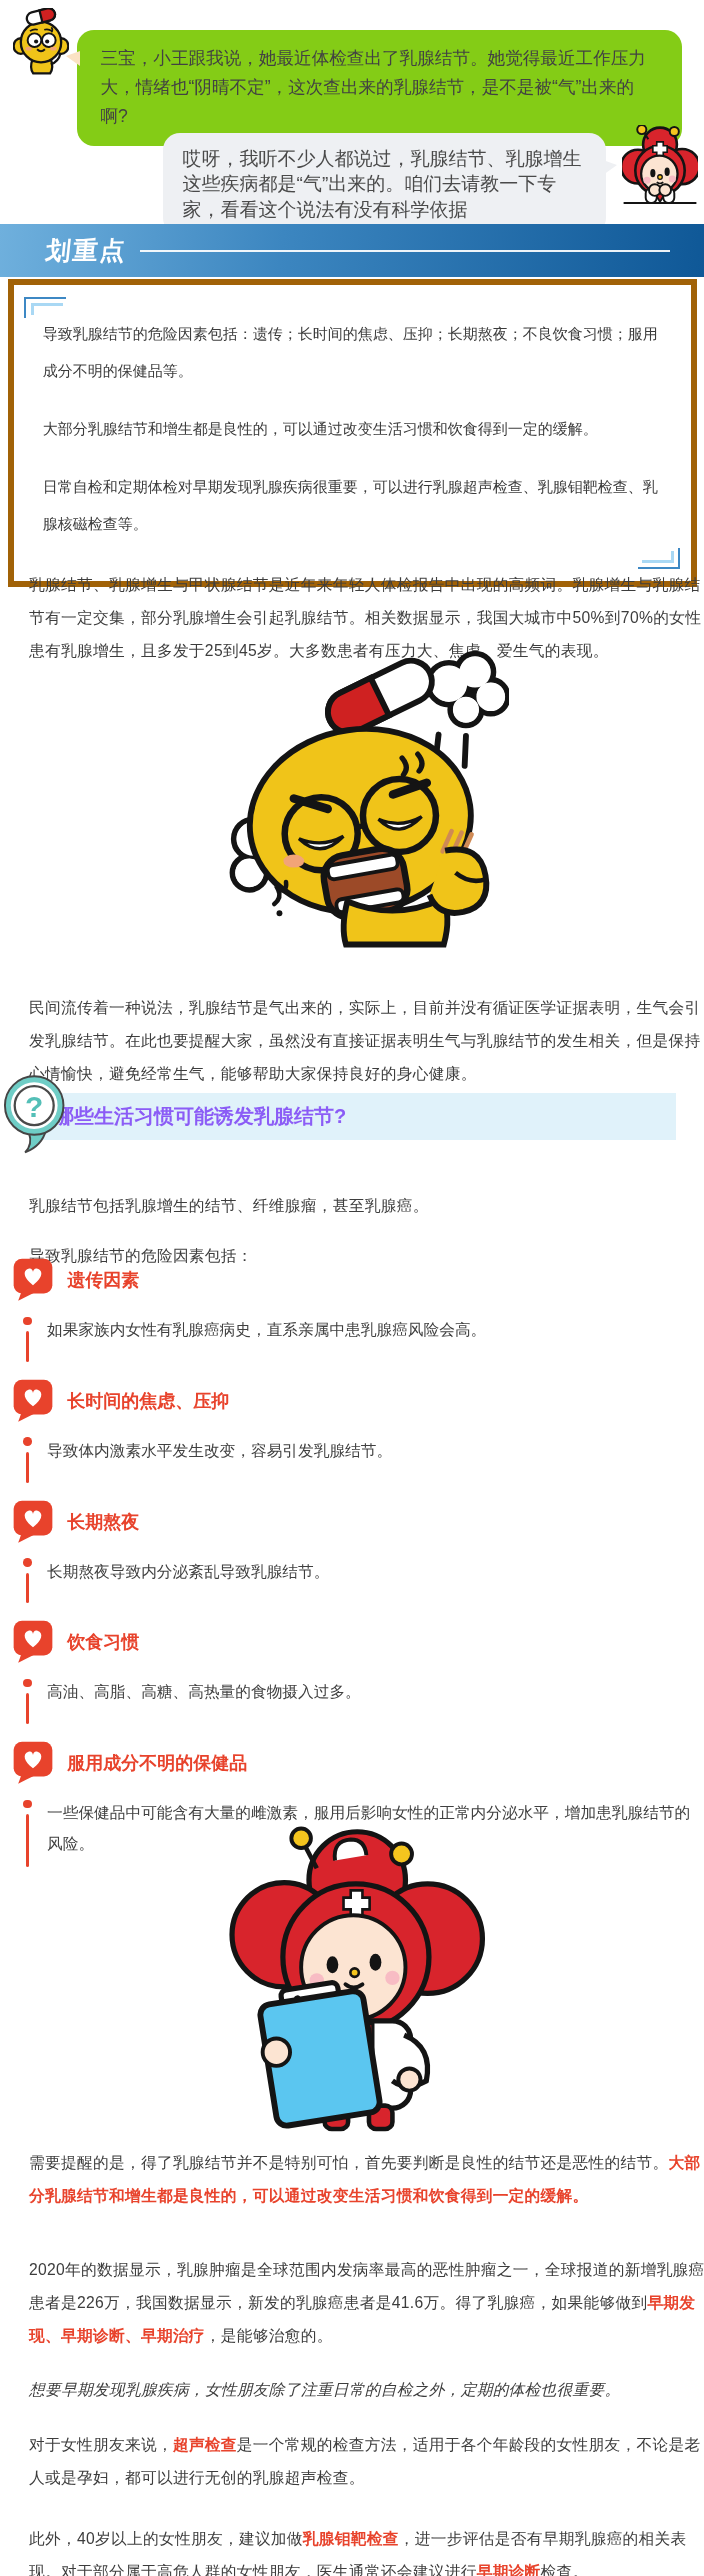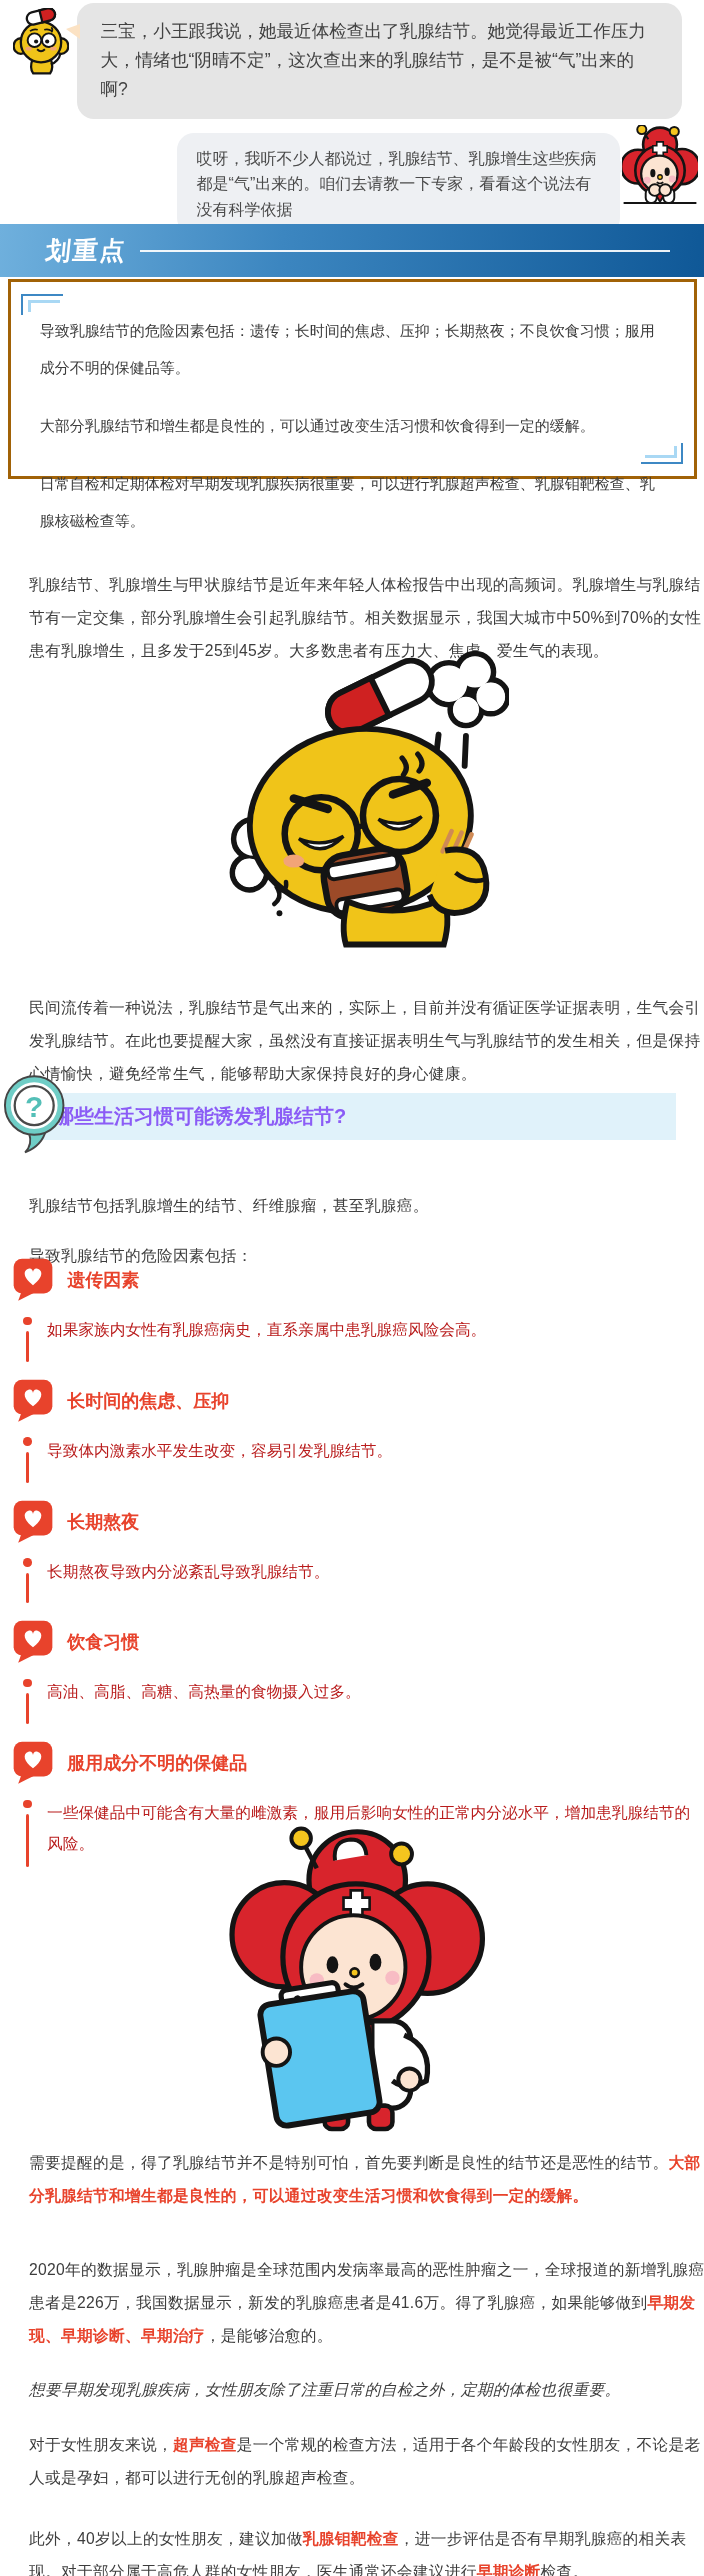--- a/index.html
+++ b/index.html
@@ -1,42 +1,42 @@
 <!DOCTYPE html>
 <html style="font-size:10.4px"><head>
 <meta charset="utf-8">
 <style>
   html,body{margin:0;padding:0;background:#fff;}
   #page{position:relative;width:704px;height:2576px;overflow:hidden;background:#fff;
         font-family:"Liberation Sans","DejaVu Sans",sans-serif;color:#3d3d3d;}
   
   .bubble{position:absolute;border-radius:17px;box-sizing:border-box;}
   .bubble p{margin:0;}
-  .q-bubble{left:77px;top:3px;width:605px;background:#e5e5e5;padding:14.3px 23.5px;
+  .q-bubble{left:77px;top:30px;width:605px;background:#84cc16;padding:14.3px 23.5px;
             font-size:17.6px;line-height:29px;color:#424242;}
   .q-bubble::before{content:"";position:absolute;left:-11px;top:21px;
             border-top:5.2px solid transparent;border-bottom:10.4px solid transparent;
             border-right:14.3px solid #fbe2c4;}
-  .a-bubble{left:177px;top:133px;width:443px;background:#eef0f3;padding:13px 19.6px;
-            font-size:16px;line-height:25.4px;color:#4a4a4a;}
+  .a-bubble{left:163px;top:133px;width:443px;background:#eef0f3;padding:13px 19.6px;
+            font-size:19px;line-height:25.4px;color:#4a4a4a;}
   .a-bubble::after{content:"";position:absolute;right:-11px;top:27px;
             border-top:5.2px solid transparent;border-bottom:10.4px solid transparent;
             border-left:14.3px solid #eef0f3;}
   #q-avatar{position:absolute;left:13px;top:7.8px;}
   #a-avatar{position:absolute;left:622px;top:125px;}
   
   .banner{position:absolute;left:0;top:224px;width:704px;height:53px;
           background:linear-gradient(97deg,#6fb0dd 0%,#3c86c0 40%,#0f5897 100%);}
   .banner-title{position:absolute;left:46px;top:0;line-height:53px;font-size:25px;
           font-weight:bold;color:#fff;letter-spacing:2px;transform:skewX(-6deg);}
   .banner-rule{position:absolute;left:140px;right:34px;top:26px;height:2px;
           background:rgba(255,255,255,.92);}
   
-  .kp-box{position:absolute;left:7.8px;top:279px;width:689px;height:200px;
-          border:3px solid #a16207;box-sizing:border-box;background:#fff;padding:30px 29px 0;}
+  .kp-box{position:absolute;left:7.8px;top:279px;width:689px;height:308px;
+          border:6px solid #a16207;box-sizing:border-box;background:#fff;padding:30px 29px 0;}
   .kp-box p{margin:0 0 21px;font-size:15px;line-height:37px;color:#3b3b3b;}
   .bracket{position:absolute;width:40px;height:19.6px;}
   .bracket.tl{left:10.4px;top:11.7px;border-left:2.6px solid #3d88c4;border-top:2.6px solid #3d88c4;}
   .bracket.tl::after{content:"";position:absolute;left:4.6px;top:4.6px;width:29px;height:9px;
           border-left:3.9px solid #a9d8f4;border-top:3.9px solid #a9d8f4;}
   .bracket.br{right:10.4px;bottom:11.7px;border-right:2.6px solid #3d88c4;border-bottom:2.6px solid #3d88c4;}
   .bracket.br::after{content:"";position:absolute;right:4.6px;bottom:4.6px;width:29px;height:9px;
           border-right:3.9px solid #a9d8f4;border-bottom:3.9px solid #a9d8f4;}
   
   .body-p{position:absolute;left:13px;width:678px;margin:16px;font-size:15.7px;
@@ -55,21 +55,21 @@
   .section-strip{position:absolute;left:29px;top:1093px;width:647px;height:47px;background:#e0f2fa;}
   .section-title{position:absolute;left:25px;top:0;margin:0;line-height:47px;font-size:20px;
           font-weight:bold;color:#8b5cf6;}
   #question-icon{position:absolute;left:2.6px;top:1073px;}
   
   .risk-list{position:absolute;left:13px;top:1259px;width:678px;}
   .risk-item{margin-bottom:18px;}
   .risk-head{display:flex;align-items:center;height:42px;margin-bottom:13px;}
   .risk-title{margin:0 0 0 14.3px;font-size:18px;font-weight:bold;color:#e8432c;font-family:Liberation Serif, serif;}
   .risk-desc{position:relative;padding-left:34px;padding-bottom:7.8px;font-size:15.7px;
-          line-height:31px;color:#b91c1c;min-height:40px;}
+          line-height:31px;color:#404040;min-height:40px;}
   .risk-desc p{margin:0;}
   .rail-dot{position:absolute;left:10.4px;top:2.6px;width:8.5px;height:8.5px;border-radius:50%;background:#e8432c;}
   .rail-line{position:absolute;left:13px;top:17px;bottom:0;width:3.3px;background:#e8432c;border-radius:2px;}
   
   #angry-mascot{position:absolute;left:196px;top:643px;}
   #clipboard-mascot{position:absolute;left:207px;top:1820px;}
 </style>
 </head>
 <body>
 

